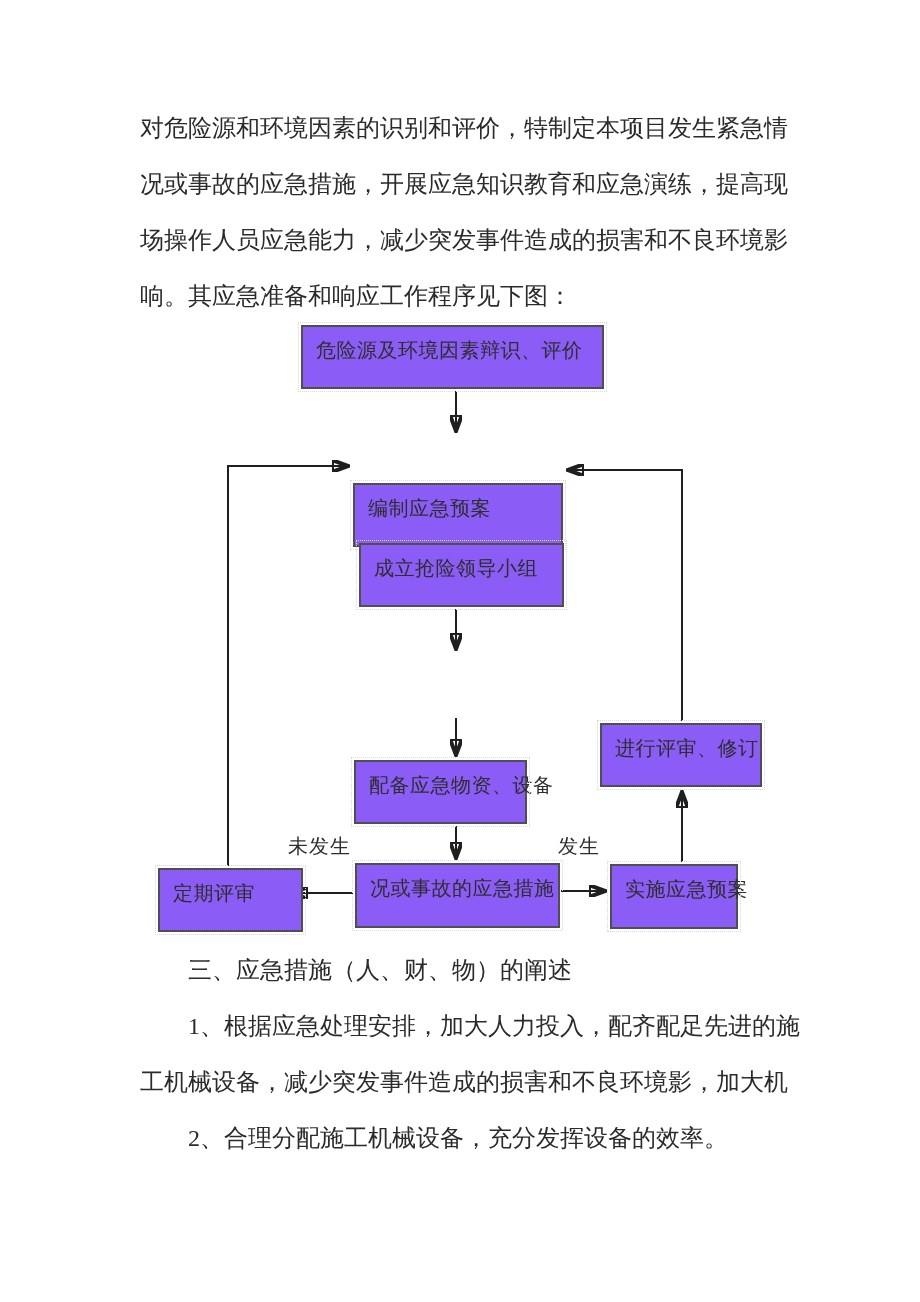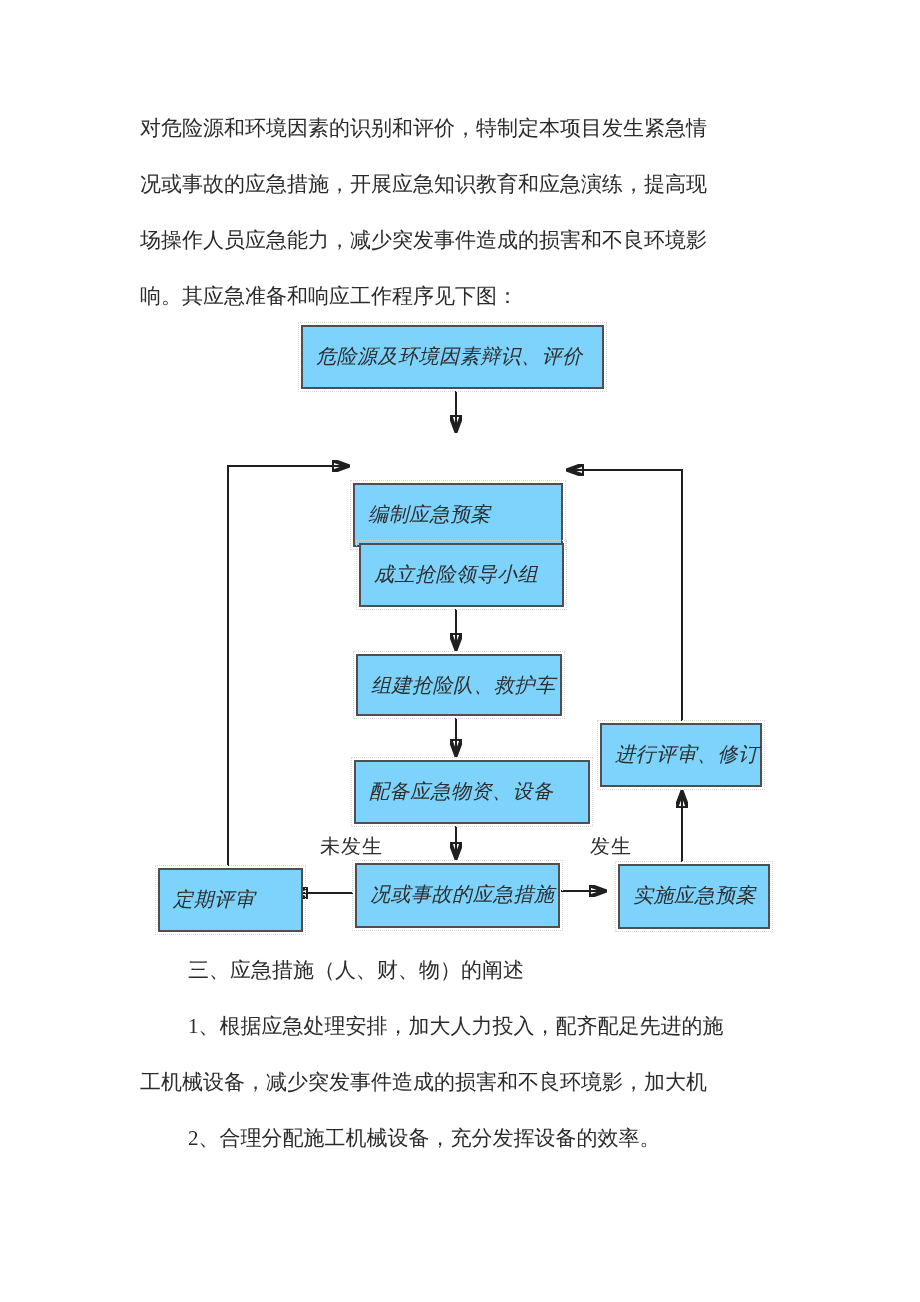--- a/index.html
+++ b/index.html
@@ -2,30 +2,30 @@
 <html><head>
 <meta charset="utf-8">
 <style>
   html,body{margin:0;padding:0;}
   body{
     width:920px;height:1302px;background:#ffffff;position:relative;
     font-family:"Liberation Serif","DejaVu Serif",serif;color:#2b2b2b;
     overflow:hidden;
   }
   .page{position:absolute;left:0;top:0;width:920px;height:1302px;}
-  .textblock{position:absolute;font-size:21px;line-height:56px;}
+  .textblock{position:absolute;font-size:24px;line-height:56px;}
   .tline{white-space:nowrap;height:56px;}
   .indent{padding-left:48px;}
   .node{
-    position:absolute;box-sizing:border-box;background:#7dd3fc;
+    position:absolute;box-sizing:border-box;background:#8b5cf6;
     border:2px solid #4f4f4f;outline:1px dotted #d8d8d8;outline-offset:2px;
-    font-size:20px;padding:16px 4px 0 13px;white-space:nowrap;
-    letter-spacing:0.5px;color:#2e2e2e;font-style:italic;
+    font-size:20px;padding:10px 4px 0 13px;white-space:nowrap;
+    letter-spacing:0.5px;color:#2e2e2e;
   }
-  .branch-label{position:absolute;font-size:20px;letter-spacing:1px;color:#2e2e2e;white-space:nowrap;margin-left:32px;}
+  .branch-label{position:absolute;font-size:20px;letter-spacing:1px;color:#2e2e2e;white-space:nowrap;}
   svg.connectors{position:absolute;left:0;top:0;pointer-events:none;}
   svg.connectors path{stroke:#1f1f1f;stroke-width:2;fill:none;}
 </style>
 </head>
 <body>
 
 <div class="page">
 
   <div class="textblock" style="left:140px;top:100px;width:680px;">
     <div class="tline">对危险源和环境因素的识别和评价，特制定本项目发生紧急情</div>
@@ -51,29 +51,28 @@
     <path d="M682,721 L682,470 L570,470" marker-end="url(#arw)"></path>
     <path d="M228,866 L228,466 L346,466" marker-end="url(#arw)"></path>
   </svg>
 
   <div class="node" style="left:301px;top:325px;width:303px;height:64px;">危险源及环境因素辩识、评价</div>
 
   <div class="node" style="left:353px;top:435px;width:210px;height:64px;margin-top:48px;">编制应急预案</div>
 
   <div class="node" style="left:359px;top:543px;width:205px;height:64px;">成立抢险领导小组</div>
 
-  <div class="node" style="left:356px;top:654px;width:206px;height:62px;">组建抢险队、救护车</div>
 
-  <div class="node" style="left:354px;top:760px;width:236px;height:64px;">配备应急物资、设备</div>
+  <div class="node" style="left:354px;top:760px;width:173px;height:64px;">配备应急物资、设备</div>
 
   <div class="node" style="left:355px;top:863px;width:205px;height:65px;">况或事故的应急措施</div>
 
   <div class="node" style="left:158px;top:868px;width:145px;height:64px;">定期评审</div>
 
-  <div class="node" style="left:610px;top:864px;width:152px;height:65px;margin-left:8px;">实施应急预案</div>
+  <div class="node" style="left:610px;top:864px;width:128px;height:65px;">实施应急预案</div>
 
   <div class="node" style="left:600px;top:723px;width:162px;height:64px;">进行评审、修订</div>
 
   <div class="branch-label" style="left:288px;top:833px;">未发生</div>
 
   <div class="branch-label" style="left:558px;top:833px;">发生</div>
 
   <div class="textblock" style="left:140px;top:942px;width:700px;">
     <div class="tline indent">三、应急措施（人、财、物）的阐述</div>
     <div class="tline indent">1、根据应急处理安排，加大人力投入，配齐配足先进的施</div>

